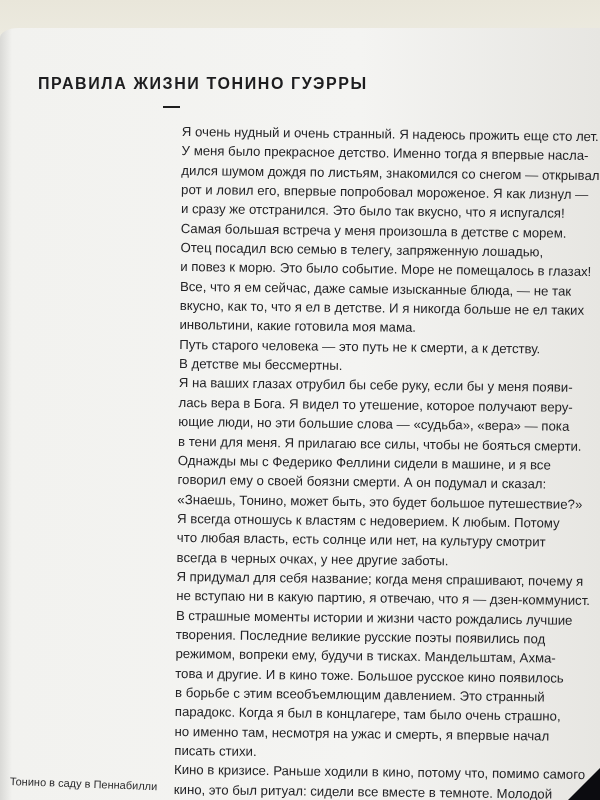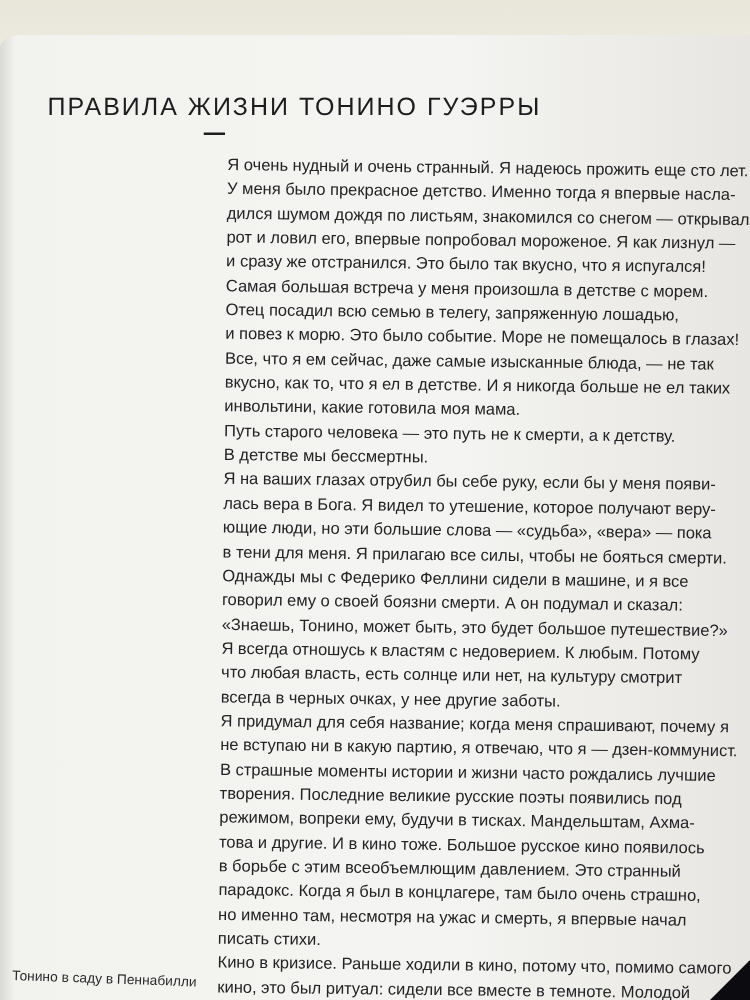--- a/index.html
+++ b/index.html
@@ -12,21 +12,21 @@
       position: absolute; left: 0; top: 28px; width: 600px; height: 790px;
       background: linear-gradient(90deg, #d9d9d6 0px, #f2f2ef 12px, #f4f4f2 60%, #e7e6e2 100%);
       border-top-left-radius: 18px 10px;
     }
     .top-band {
       position: absolute; left: 0; top: 0; width: 600px; height: 34px;
       background: linear-gradient(180deg, #e9e6da, #eceadf);
     }
     .title {
       position: absolute; left: 38px; top: 47px;
-      font-size: 20px; font-weight: normal; letter-spacing: 1.6px; color: #1d1d1f;
+      font-size: 16px; font-weight: bold; letter-spacing: 1.6px; color: #1d1d1f;
       white-space: nowrap;
     }
     .dash {
       position: absolute; left: 163px; top: 78px; width: 17px; height: 2px; background: #1e1e1e;
     }
     .body-text {
       position: absolute; left: 182px; top: 94px; width: 410px;
       font-size: 13.2px; line-height: 19.35px; color: #232326;
       transform: rotate(0.7deg); transform-origin: 0 0;
     }

